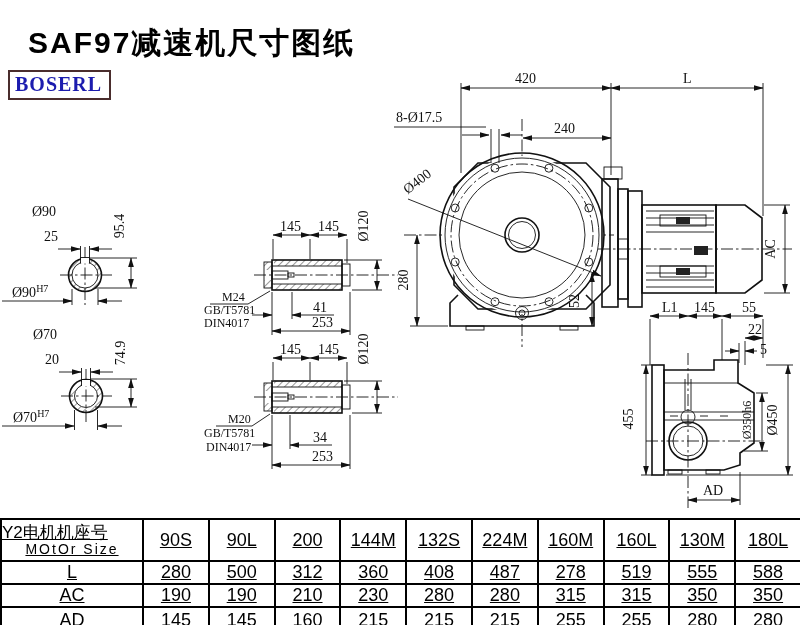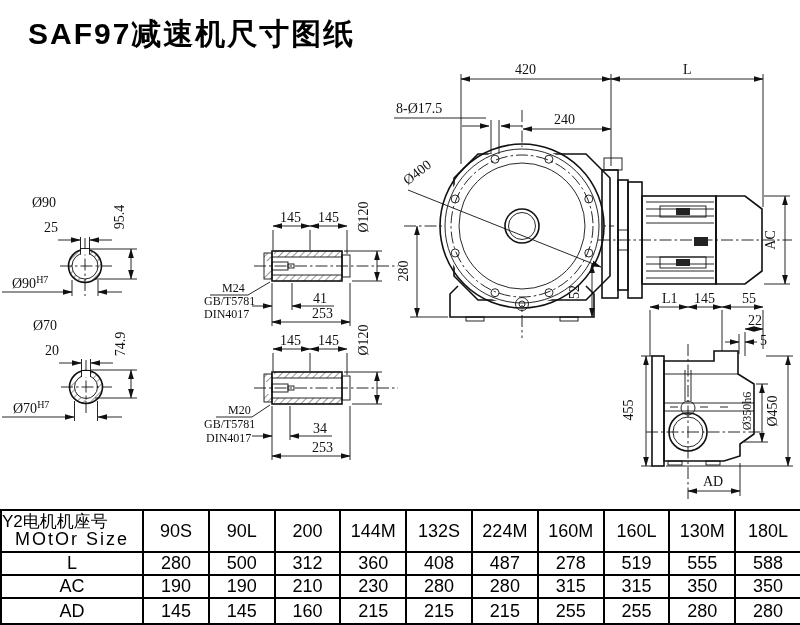--- a/index.html
+++ b/index.html
@@ -1,45 +1,46 @@
 <!DOCTYPE html>
 <html><head>
 <meta charset="utf-8">
 <style>
   html,body{margin:0;padding:0;background:#fff;width:800px;height:625px;overflow:hidden;}
-  #stage{position:absolute;left:0;top:4px;width:800px;height:522px;background:#fff;
+  #stage{position:absolute;left:0;top:13px;width:800px;height:522px;background:#fff;
          font-family:"Liberation Sans","DejaVu Sans",sans-serif;color:#111;}
   #title{position:absolute;left:28px;top:10px;font-size:30px;font-weight:bold;
          letter-spacing:2px;color:#000;white-space:nowrap;}
   #logo{position:absolute;left:8px;top:57px;border:2px solid #4a2d2d;padding:1px 7px 2px 5px;
         color:#1c1cae;font-family:"Liberation Serif","DejaVu Serif",serif;
         font-size:20px;font-weight:bold;letter-spacing:1px;background:#fff;}
   svg{position:absolute;left:0;top:0;}
   svg text{fill:#111;}
   .dim{font-family:"Liberation Serif","DejaVu Serif",serif;font-size:14px;}
   .dims{font-family:"Liberation Serif","DejaVu Serif",serif;font-size:12px;}
   .ln{stroke:#111;stroke-width:1.6;fill:none;}
   .tn{stroke:#111;stroke-width:0.9;fill:none;}
   .dl{stroke:#111;stroke-width:0.9;fill:none;}
   .cl{stroke:#111;stroke-width:0.9;fill:none;stroke-dasharray:12 3 2.5 3;}
   #specs{position:absolute;left:0;top:505px;width:800px;border-collapse:collapse;table-layout:fixed;
          font-size:18px;text-align:center;color:#000;}
   #specs td,#specs th{border:2px solid #000;padding:0;font-weight:normal;line-height:1.05;
          overflow:hidden;white-space:nowrap;}
   #specs .hd1{font-size:17px;text-align:left;}
-  #specs .hd2{font-size:18px;letter-spacing:2px;}
-  #specs tr{height:23px;}
+  #specs .hd2{font-size:14px;letter-spacing:2px;}
+  #specs tr{height:23px;text-decoration:underline;}
   #specs tr.hrow{height:42px;}
   #specs tr.lastrow{height:26px;}
 </style>
 </head>
 <body>
 
 <div id="stage">
   <div id="title">SAF97减速机尺寸图纸</div>
+  <div id="logo">BOSERL</div>
 
   <svg width="800" height="505" viewBox="0 0 800 505">
     <defs>
       <marker id="ar" viewBox="0 0 10 6" refX="9.5" refY="3" markerWidth="11" markerHeight="7" orient="auto-start-reverse">
           <path d="M0,0 L10,3 L0,6 Z" fill="#111"></path>
         </marker>
       <pattern id="hatch" patternUnits="userSpaceOnUse" width="5" height="5" patternTransform="rotate(45)">
         <line x1="0" y1="0" x2="0" y2="5" stroke="#333" stroke-width="1"></line>
       </pattern>
     </defs>

